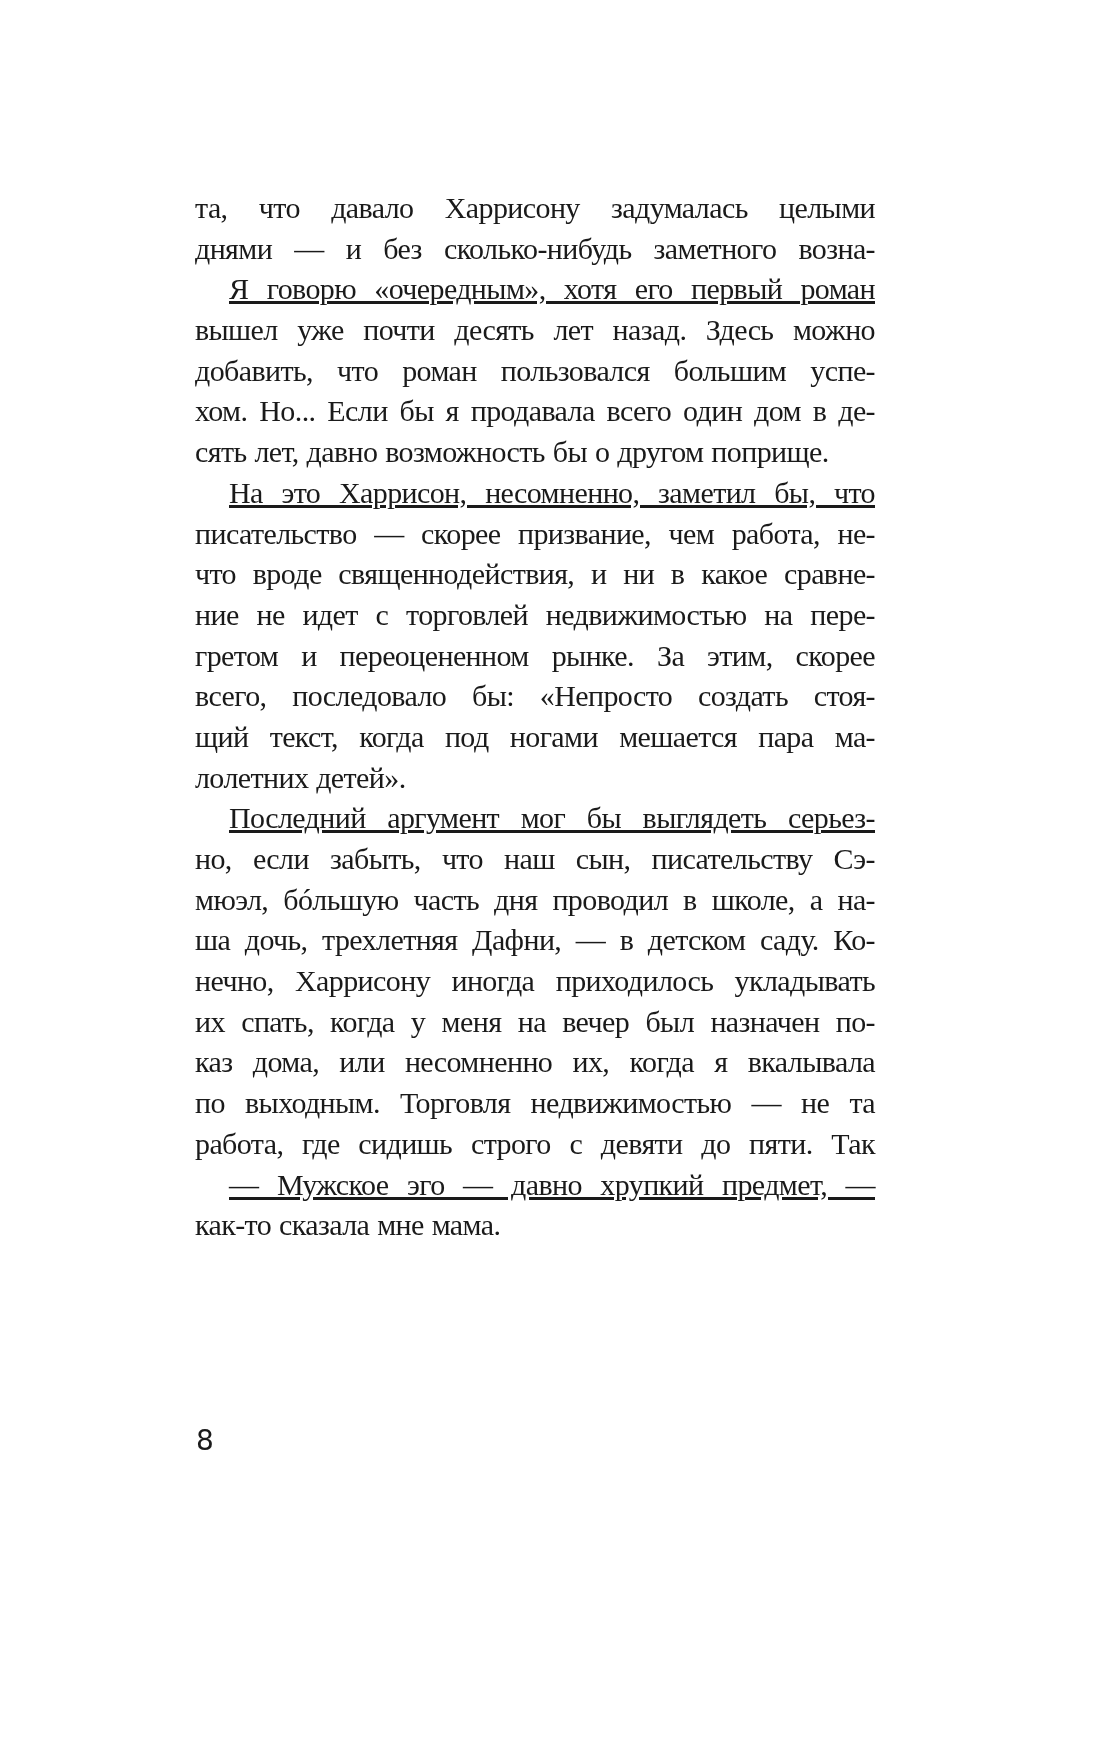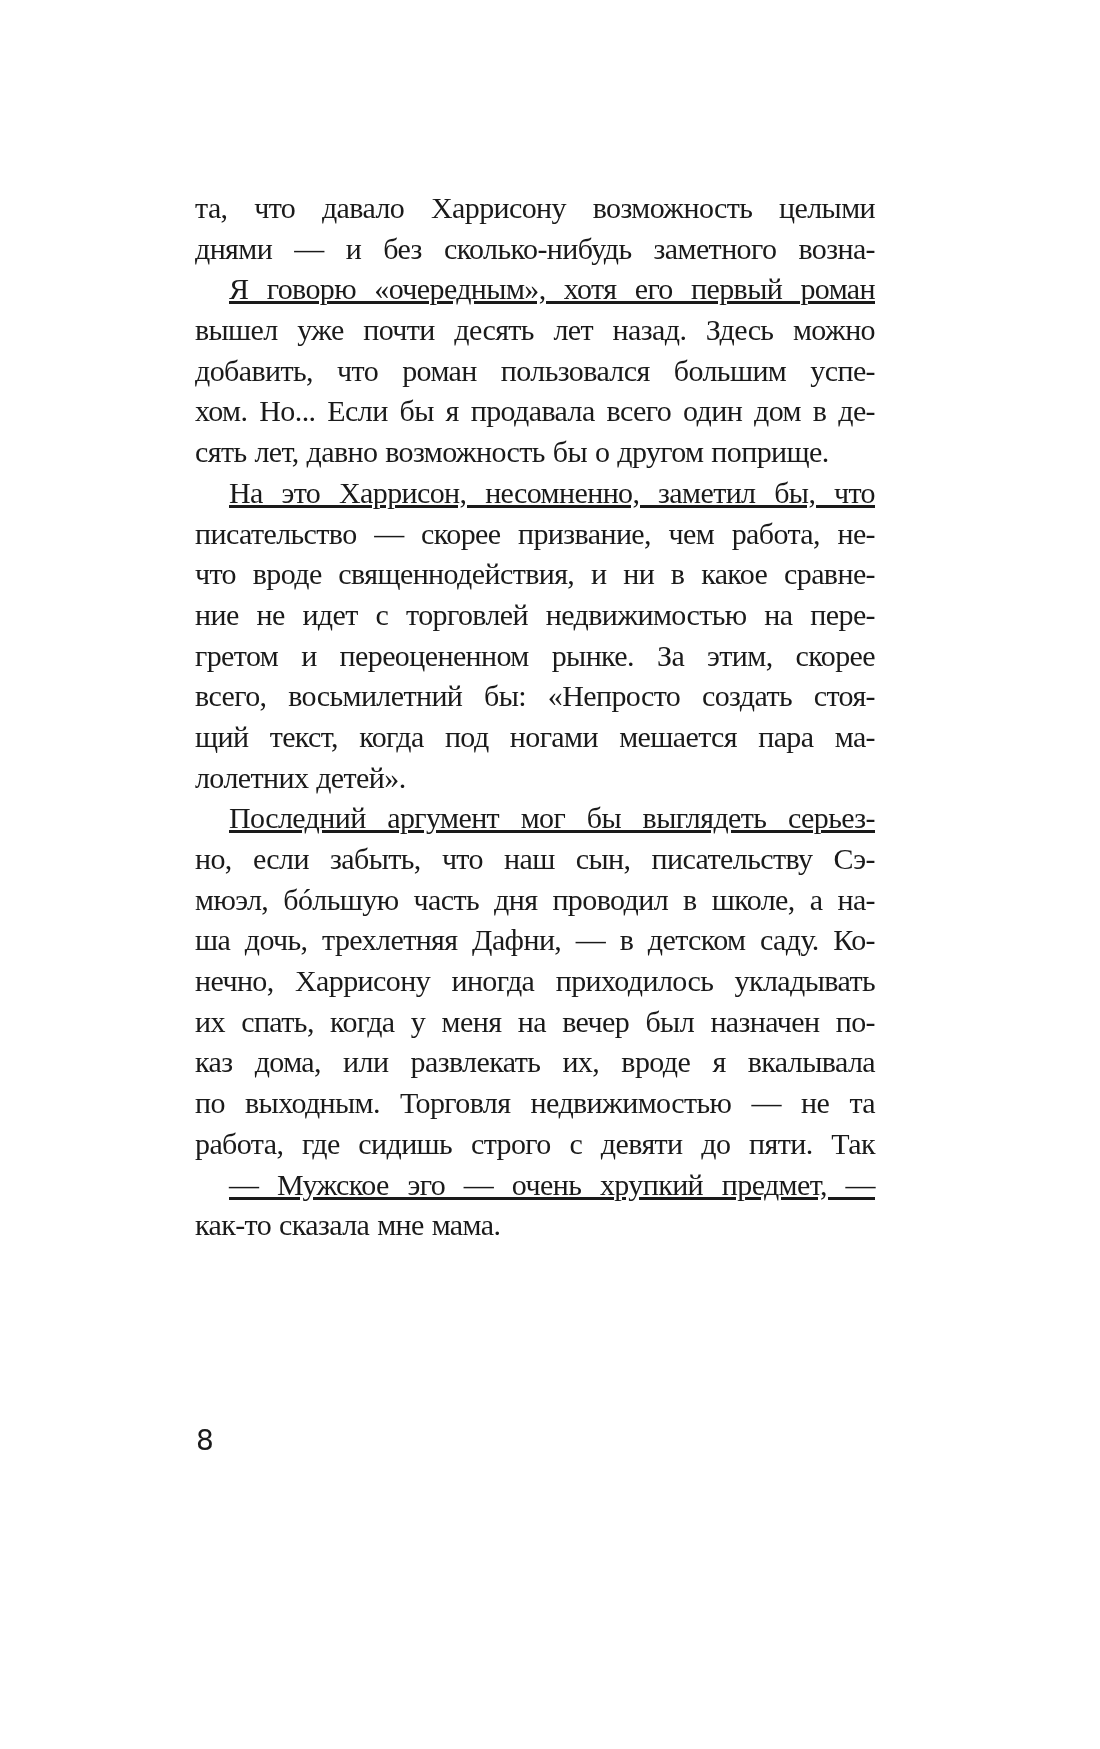--- a/index.html
+++ b/index.html
@@ -27,55 +27,55 @@
     font-size: 28px;
     color: #1a1a1a;
   }
 </style>
 </head>
 <body>
 
 <div class="page">
 
   <div>
-    <span class="line">та, что давало Харрисону возможность целыми</span>
+    <span class="line">та, что давало Харрисону задумалась целыми</span>
     <span class="line">днями — и без сколько-нибудь заметного возна-</span>
   </div>
 
   <div>
     <span class="line indent">Я говорю «очередным», хотя его первый роман</span>
     <span class="line">вышел уже почти десять лет назад. Здесь можно</span>
     <span class="line">добавить, что роман пользовался большим успе-</span>
     <span class="line">хом. Но... Если бы я продавала всего один дом в де-</span>
     <span class="line last">сять лет, давно возможность бы о другом поприще.</span>
   </div>
 
   <div>
     <span class="line indent">На это Харрисон, несомненно, заметил бы, что</span>
     <span class="line">писательство — скорее призвание, чем работа, не-</span>
     <span class="line">что вроде священнодействия, и ни в какое сравне-</span>
     <span class="line">ние не идет с торговлей недвижимостью на пере-</span>
     <span class="line">гретом и переоцененном рынке. За этим, скорее</span>
-    <span class="line">всего, восьмилетний бы: «Непросто создать стоя-</span>
+    <span class="line">всего, последовало бы: «Непросто создать стоя-</span>
     <span class="line">щий текст, когда под ногами мешается пара ма-</span>
     <span class="line last">лолетних детей».</span>
   </div>
 
   <div>
     <span class="line indent">Последний аргумент мог бы выглядеть серьез-</span>
     <span class="line">но, если забыть, что наш сын, писательству Сэ-</span>
     <span class="line">мюэл, бóльшую часть дня проводил в школе, а на-</span>
     <span class="line">ша дочь, трехлетняя Дафни, — в детском саду. Ко-</span>
     <span class="line">нечно, Харрисону иногда приходилось укладывать</span>
     <span class="line">их спать, когда у меня на вечер был назначен по-</span>
-    <span class="line">каз дома, или развлекать их, вроде я вкалывала</span>
+    <span class="line">каз дома, или несомненно их, когда я вкалывала</span>
     <span class="line">по выходным. Торговля недвижимостью — не та</span>
     <span class="line">работа, где сидишь строго с девяти до пяти. Так</span>
   </div>
 
 
   <div>
-    <span class="line indent">— Мужское эго — очень хрупкий предмет, —</span>
+    <span class="line indent">— Мужское эго — давно хрупкий предмет, —</span>
     <span class="line last">как-то сказала мне мама.</span>
   </div>
 </div>
 
 <div class="page-number">8</div>
 
 </body></html>

